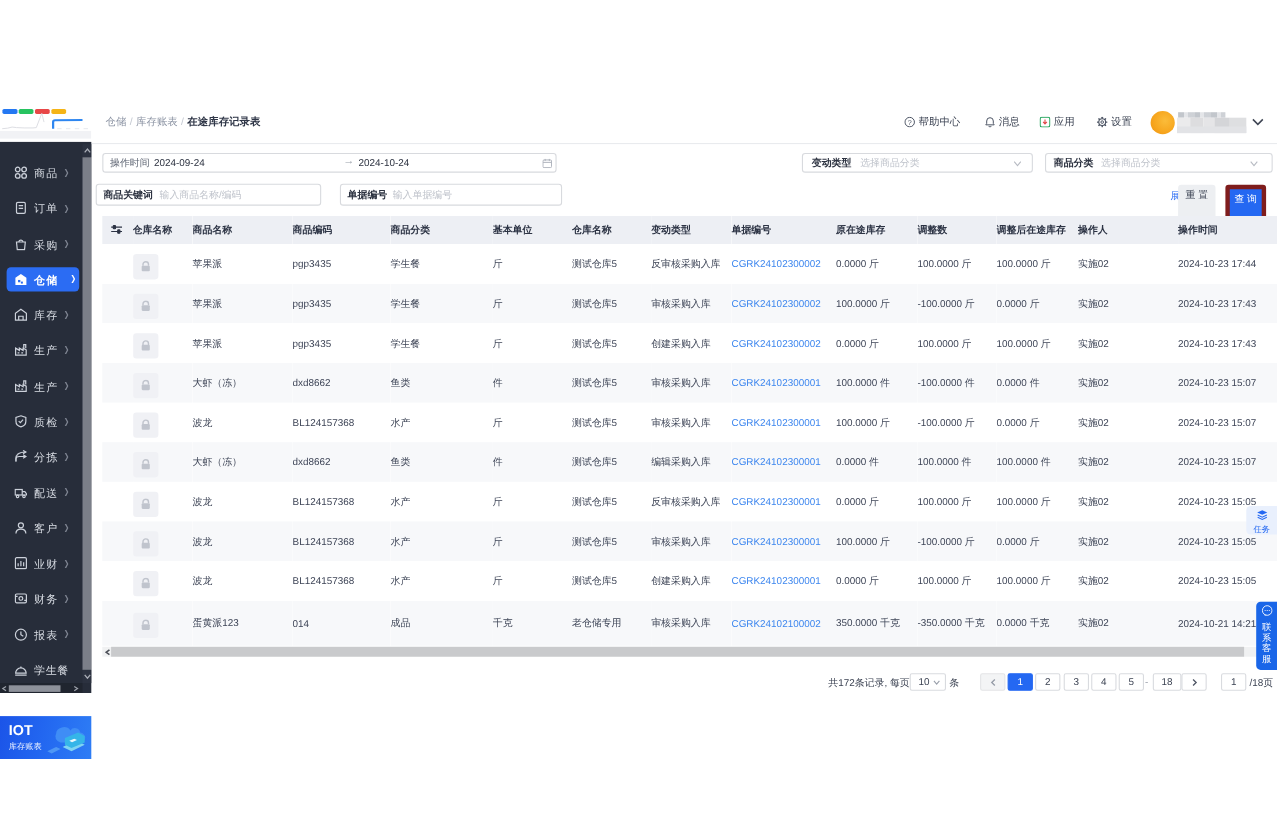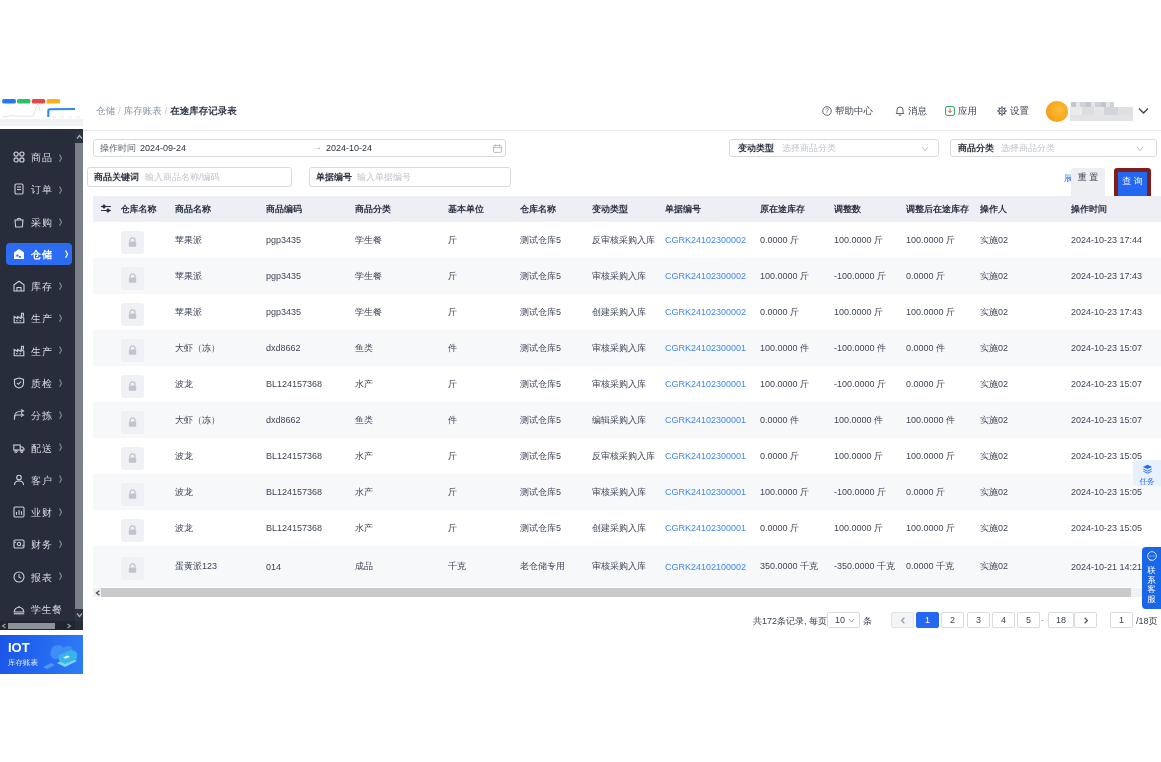--- a/index.html
+++ b/index.html
@@ -25,21 +25,21 @@
 .mitem.act .bg { position:absolute; left:6px; top:5px; width:66px; height:22px; background:#2b6cf3; border-radius:4px; }
 .mitem.act .tx { font-weight:bold; color:#fff; }
 .mitem.act .ar { color:#fff; left:64px; }
 
 #vsb { left:75px; top:131px; width:8px; height:490px; }
 #vsb .up { position:absolute; left:0; top:0; width:8px; height:12px; background:#2c3240; }
 #vsb .tr { position:absolute; left:0; top:12px; width:8px; height:466px; background:#7b7f89; }
 #vsb .dn { position:absolute; left:0; top:478px; width:8px; height:12px; background:#2c3240; }
 #hsb { left:0; top:621px; width:75px; height:9px; background:#20252f; }
 #hsb .th { position:absolute; left:8px; top:1.5px; width:47px; height:6px; background:#8d919a; }
-#iot { left:0; top:635px; width:83px; height:39px; background:linear-gradient(100deg,#1b54e8 0%,#2266f0 45%,#2e7df5 100%); overflow:hidden; }
+#iot { left:0; top:651px; width:83px; height:39px; background:linear-gradient(100deg,#1b54e8 0%,#2266f0 45%,#2e7df5 100%); overflow:hidden; }
 #iot .t1 { position:absolute; left:8px; top:5px; color:#fff; font-weight:bold; font-size:13px; }
 #iot .t2 { position:absolute; left:8px; top:23px; color:#e8f0ff; font-size:7.5px; }
 
 
 .fbox { position:absolute; height:18px; border:1px solid #d8dade; border-radius:3px; background:#fff; font-size:9px; color:#333a49; line-height:16px; white-space:nowrap; }
 .fbox .lb { color:#2c3240; font-weight:bold; }
 .fbox .ph { color:#bfc3cb; }
 .btn { position:absolute; height:34px; border-radius:3px; font-size:9px; text-align:center; line-height:18px; }
 
 

